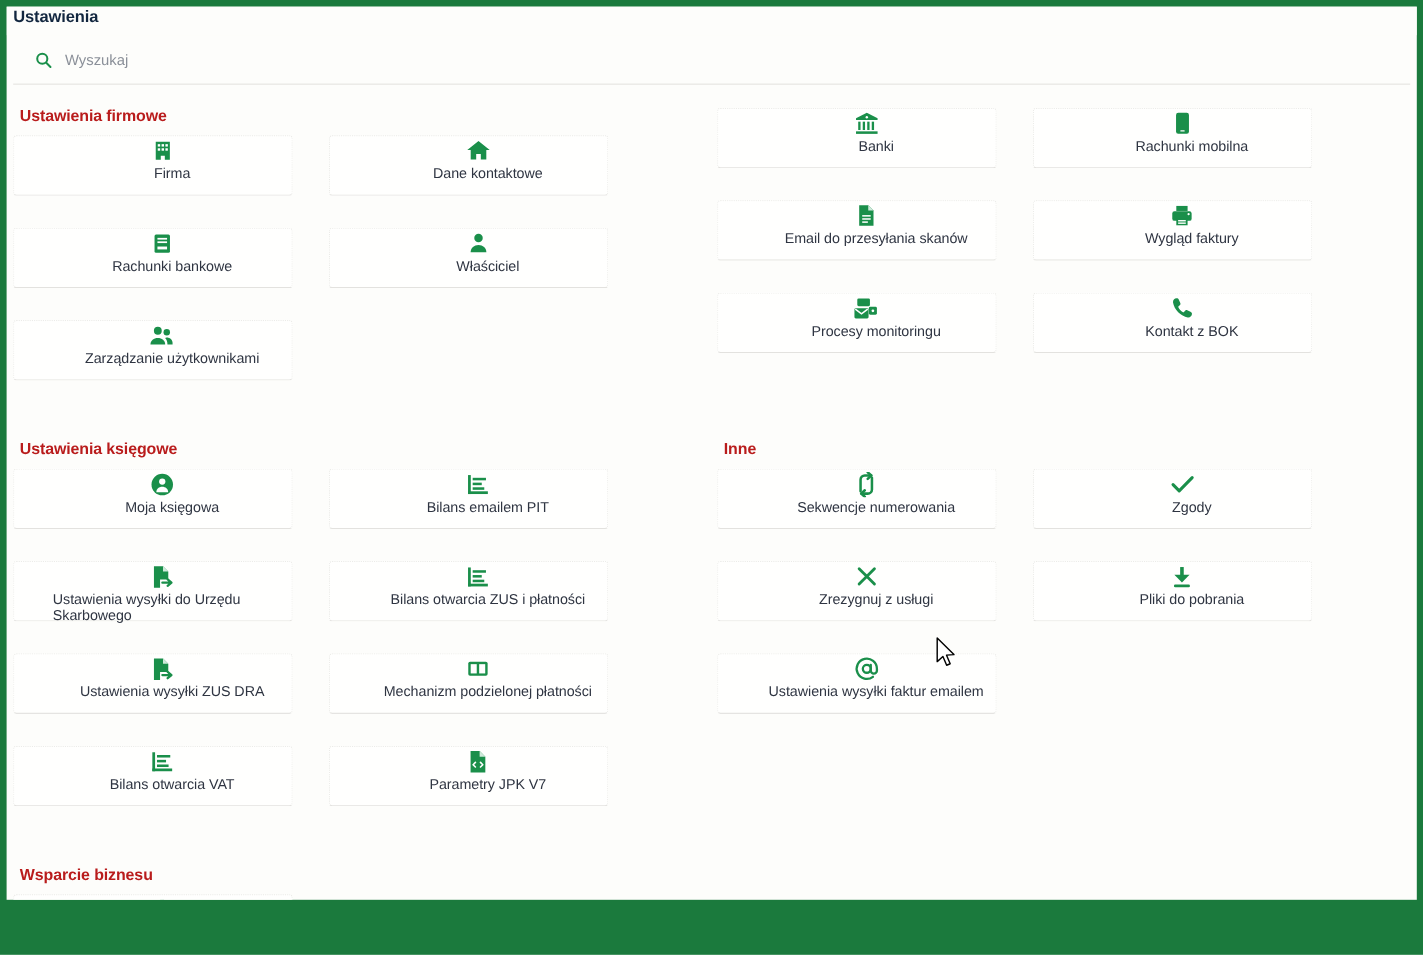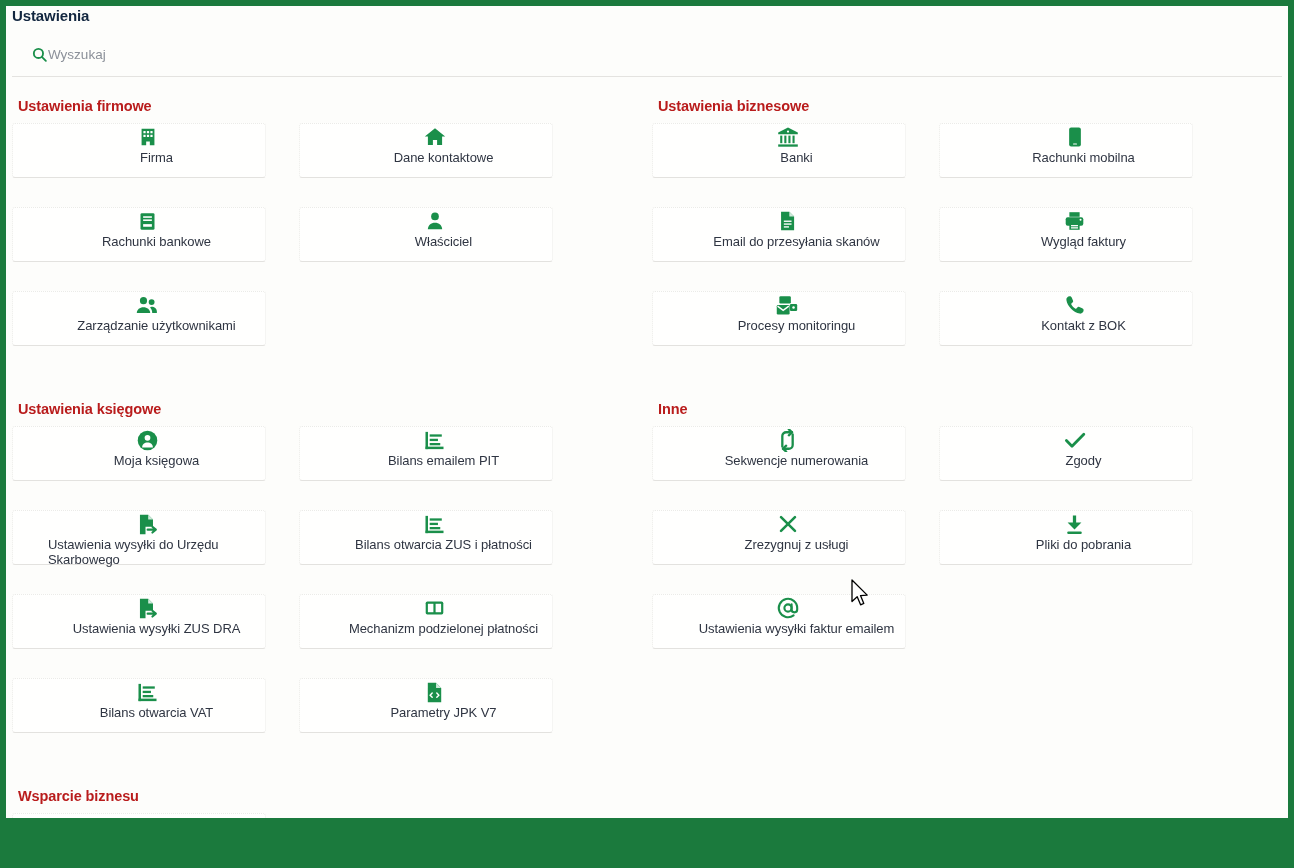--- a/index.html
+++ b/index.html
@@ -65,20 +65,21 @@
     height: 18px;
     flex: none;
     display: flex;
     align-items: center;
     justify-content: center;
   }
   #search-input {
     border: none;
     outline: none;
     background: transparent;
+    margin-left: 11px;
     font-family: "Liberation Sans", sans-serif;
     font-size: 13.5px;
     color: #4a4f57;
     width: 600px;
     height: 28px;
   }
   #search-input::placeholder { color: #8b9099; opacity: 1; }
 
   
   #content {
@@ -239,21 +240,20 @@
               <path d="M18.5 13.4c3.3 0 6 2.2 6 5.4v1.7h-5.2c0-2.6-.8-4.8-2.4-6.4.5-.5 1-.7 1.6-.7z"></path>
             </svg>
           </span>
           <span class="card-label">Zarządzanie użytkownikami</span>
         </div>
 
       </div>
     </div>
 
     <div class="section" id="sec-business">
-      <div class="section-title">Ustawienia biznesowe</div>
       <div class="card-grid">
 
         <div class="card">
           <span class="card-icon">
             <svg width="24" height="24" viewBox="0 0 24 24" fill="#1a8f4a">
               <path d="M12 2.4 2.2 7.6v1.6h19.6V7.6z"></path>
               <circle cx="12" cy="6.6" r="1.1" fill="#fff"></circle>
               <rect x="4.2" y="10.6" width="2.1" height="7.6"></rect>
               <rect x="8.3" y="10.6" width="2.1" height="7.6"></rect>
               <rect x="12.4" y="10.6" width="2.1" height="7.6"></rect>

